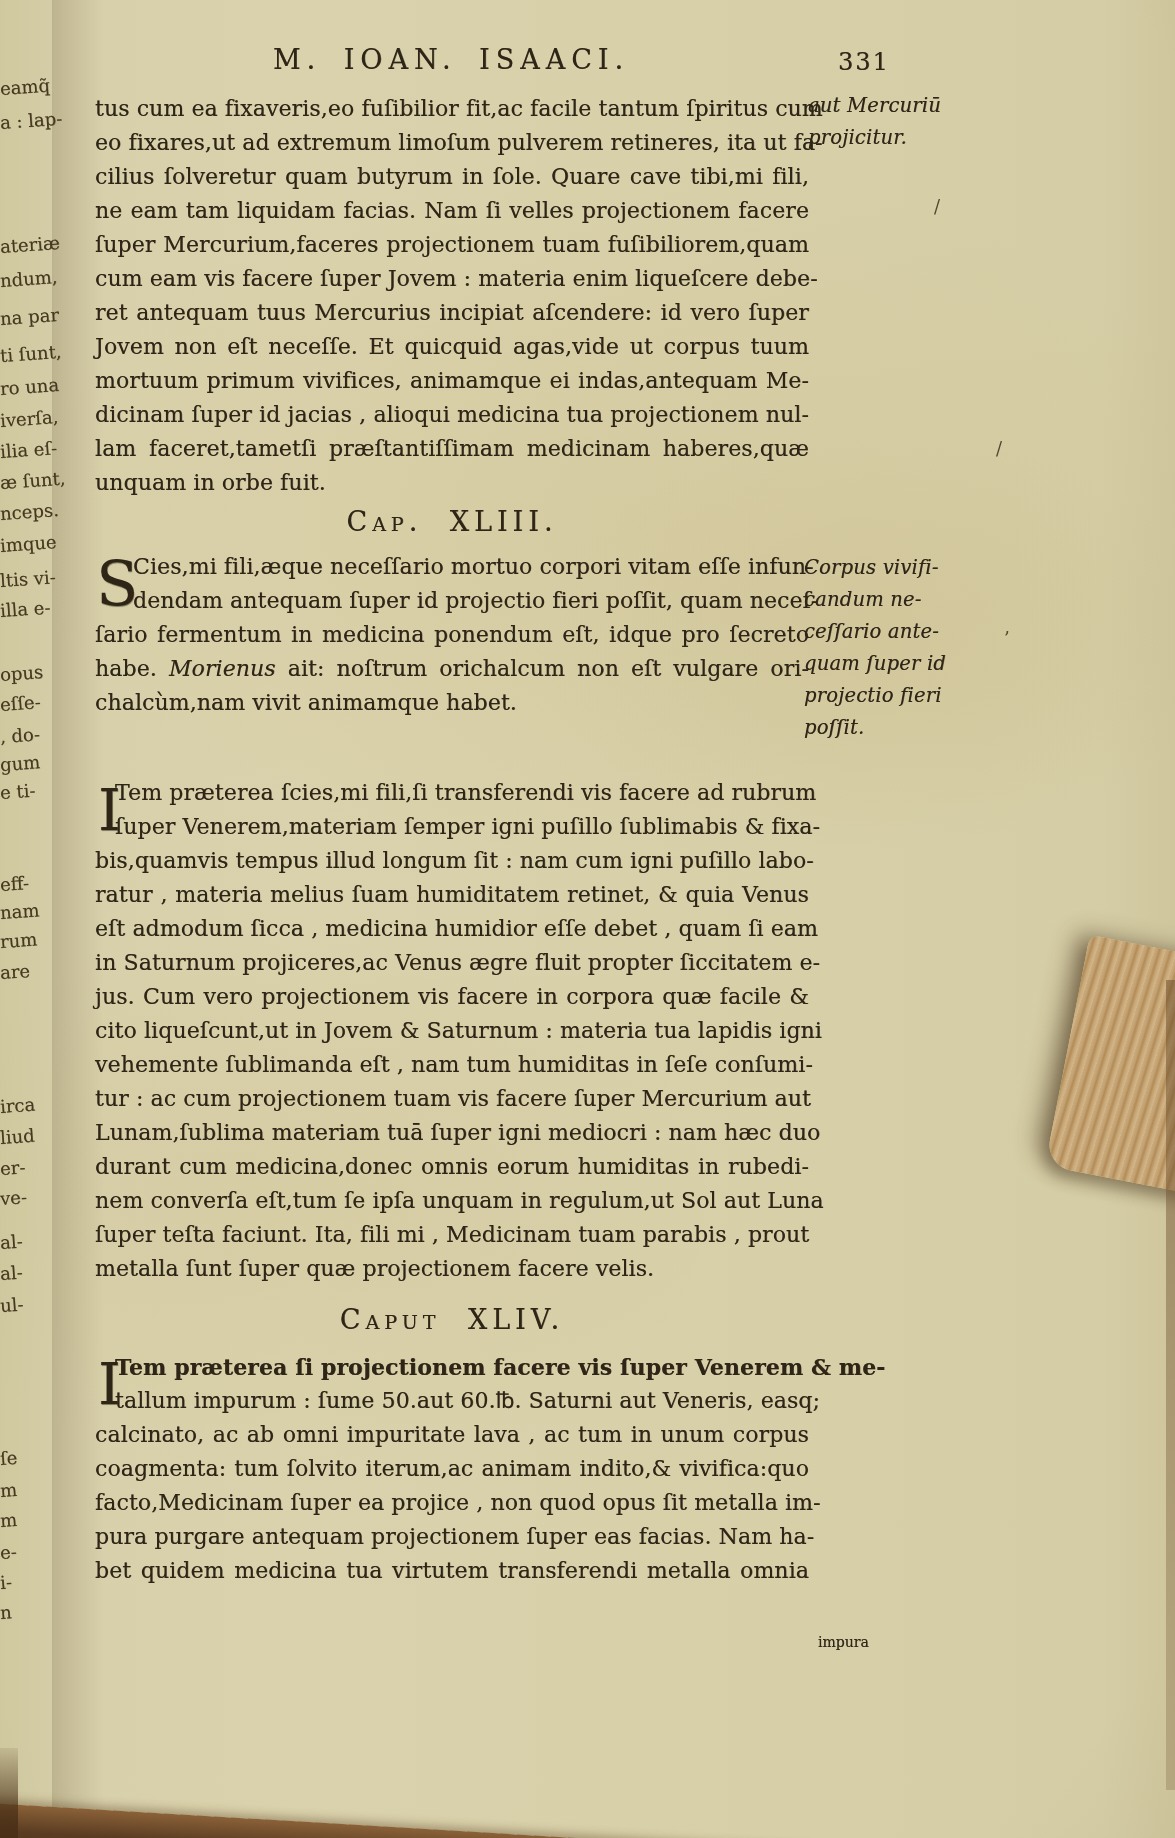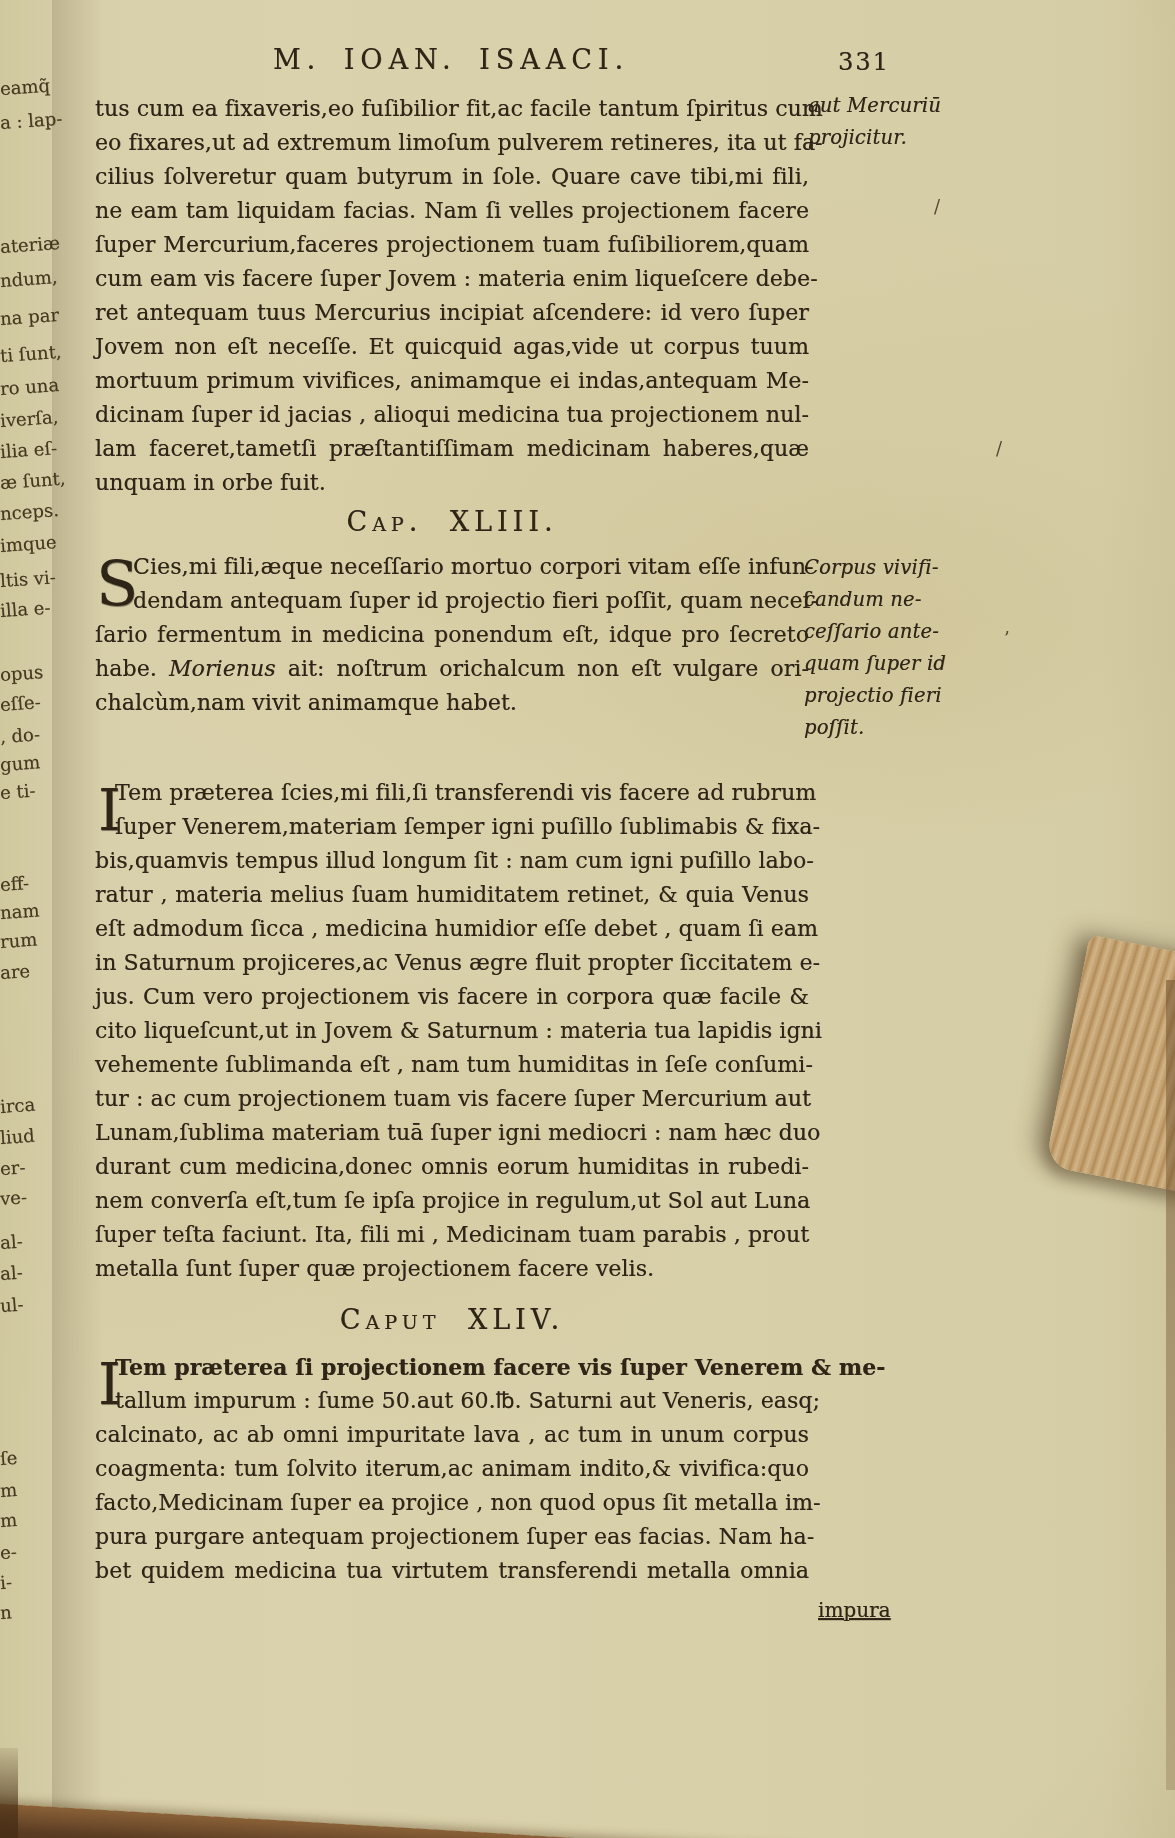--- a/index.html
+++ b/index.html
@@ -51,23 +51,22 @@
   .drop-cap{
     position:absolute;font-size:62px;line-height:56px;
     text-shadow:0.5px 0.5px 0.7px rgba(46,37,23,0.5);
   }
   .margin-note{position:absolute;width:370px;font-style:italic;}
   .margin-note .line{
     height:32px;line-height:32px;font-size:19.5px;
     text-align:left;text-align-last:left;letter-spacing:0.2px;
   }
   .catchword{
-    position:absolute;left:818px;top:1598px;font-size:20px;
+    position:absolute;left:818px;top:1634px;font-size:14px;
     text-shadow:0.35px 0.35px 0.5px rgba(46,37,23,0.55);
-    text-decoration:underline;
   }
   .edge-frag{
     position:absolute;left:0;width:60px;overflow:visible;
     font-size:18px;color:#46391f;white-space:nowrap;
     transform:rotate(-4deg);transform-origin:left center;
     text-shadow:0.3px 0.3px 0.4px rgba(46,37,23,0.4);
   }
   .stray-mark{position:absolute;font-size:18px;color:#55462c;}
   .wood{
     position:absolute;left:1066px;top:948px;width:160px;height:235px;
@@ -137,21 +136,21 @@
       <div class="line">bis,quamvis tempus illud longum ſit : nam cum igni puſillo labo-</div>
       <div class="line">ratur , materia  melius ſuam humiditatem retinet, &amp; quia Venus</div>
       <div class="line">eſt admodum ſicca , medicina humidior eſſe debet , quam ſi eam</div>
       <div class="line">in Saturnum projiceres,ac Venus ægre fluit propter ſiccitatem e-</div>
       <div class="line">jus.  Cum vero projectionem vis facere in corpora quæ facile &amp;</div>
       <div class="line">cito liqueſcunt,ut in Jovem &amp; Saturnum :  materia tua lapidis igni</div>
       <div class="line">vehemente ſublimanda eſt , nam tum humiditas in ſeſe conſumi-</div>
       <div class="line">tur :  ac cum projectionem tuam vis facere ſuper Mercurium aut</div>
       <div class="line">Lunam,ſublima materiam tuā ſuper igni mediocri : nam hæc duo</div>
       <div class="line">durant cum medicina,donec omnis eorum humiditas in rubedi-</div>
-      <div class="line">nem converſa eſt,tum ſe ipſa projice in regulum,ut Sol aut Luna</div>
+      <div class="line">nem converſa eſt,tum ſe ipſa unquam in regulum,ut Sol aut Luna</div>
       <div class="line">ſuper teſta faciunt.   Ita, fili mi , Medicinam tuam parabis , prout</div>
       <div class="line short">metalla ſunt ſuper quæ projectionem facere velis.</div>
     </div>
 
   <div class="heading" style="top:1304px;">Caput XLIV.</div>
 
   <span class="drop-cap" style="left:98px;top:1356px;font-size:58px;">I</span>
   <div class="text-col" style="top:1350px;">
       <div class="line" style="padding-left: 20px; font-weight: bold;">Tem præterea ſi projectionem facere vis ſuper Venerem &amp; me-</div>
       <div class="line" style="padding-left: 20px;">tallum impurum : ſume 50.aut 60.℔. Saturni aut Veneris, easq;</div>

